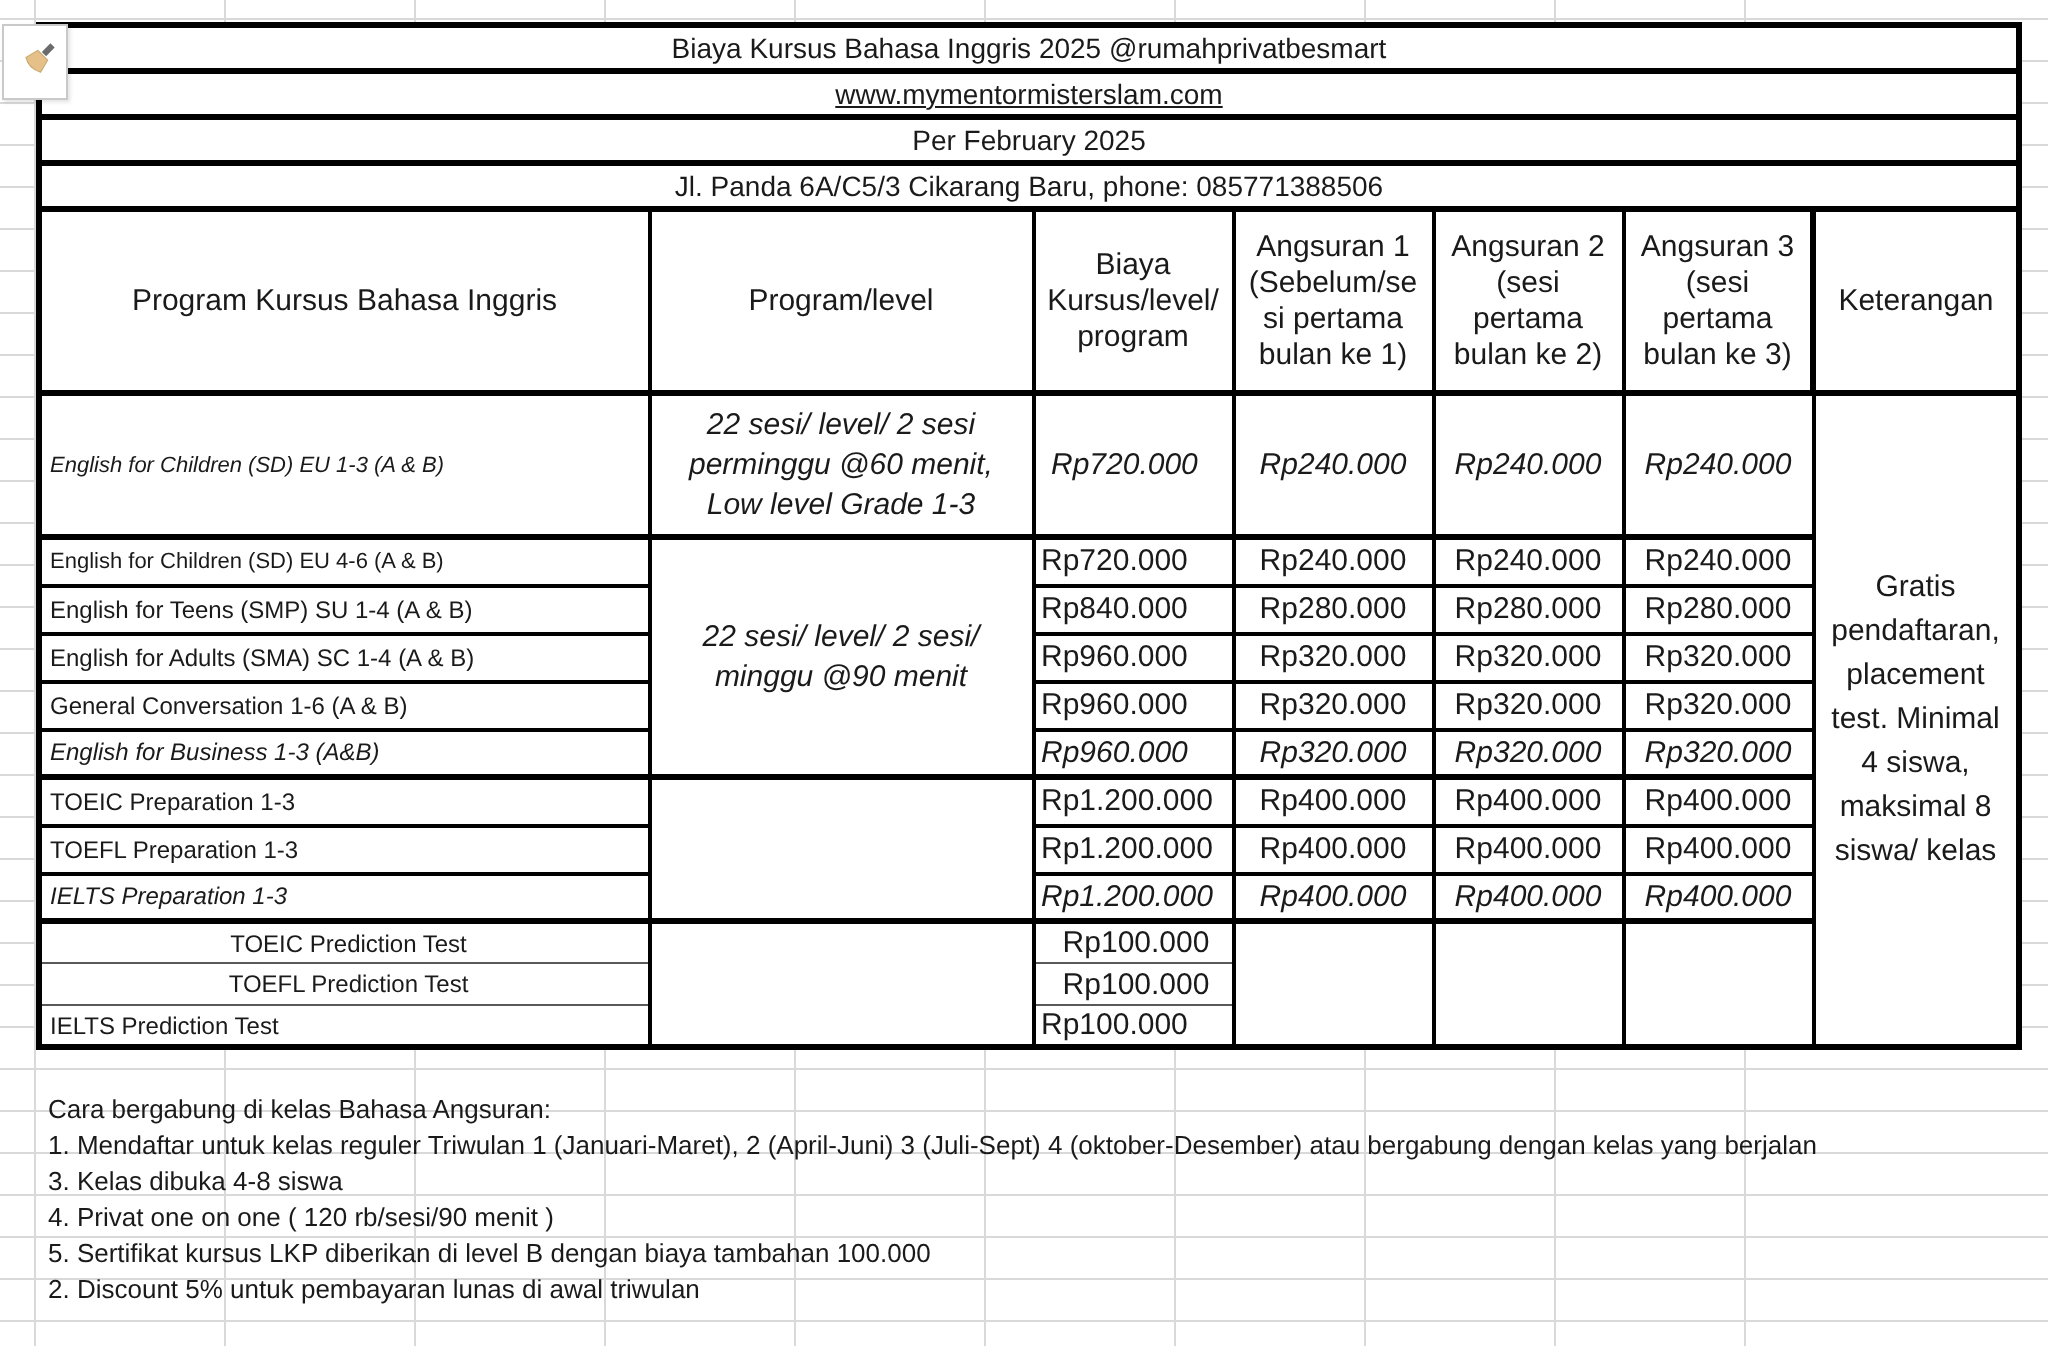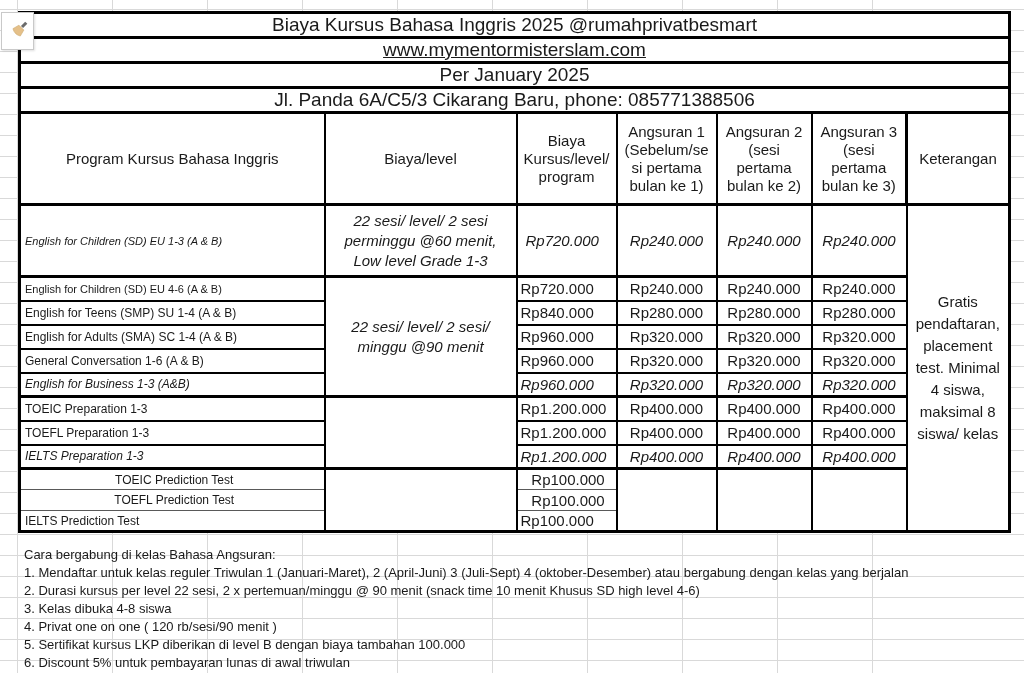--- a/index.html
+++ b/index.html
@@ -21,21 +21,21 @@
     box-shadow:1px 1px 2px rgba(0,0,0,0.12);
   }
   
   table.price {
     position:absolute; left:18px; top:11px; width:990px;
     border-collapse:collapse; table-layout:fixed; background:#fff;
     border:3px solid #000;
   }
   td, th { border:2px solid #000; overflow:hidden; padding:0; vertical-align:middle; }
   .pre { white-space:pre-line; }
-  tr.title-row td { border:3px solid #000; height:23px; text-align:center; font-size:19px; }
+  tr.title-row td { border:3px solid #000; height:23px; text-align:center; font-size:14px; }
   td.link { text-decoration:underline; }
   tr.head-row { height:92px; }
   tr.head-row th { font-weight:normal; font-size:15px; text-align:center; line-height:18px; border-bottom:3px solid #000; }
   tr.h72 { height:72px; }
   tr.h24 { height:24px; }
   tr.h21 { height:21px; }
   td.prog  { font-size:12px; text-align:left; padding-left:4px; }
   td.prog.small { font-size:11px; }
   td.durasi { font-size:15px; text-align:center; line-height:20px; }
   td.biaya { font-size:15px; text-align:left; padding-left:3px; }
@@ -75,28 +75,28 @@
         <col style="width:103px">
     </colgroup>
     <tbody id="data-body">
       <tr class="title-row">
         <td colspan="7">Biaya Kursus Bahasa Inggris 2025 @rumahprivatbesmart</td>
       </tr>
       <tr class="title-row">
         <td colspan="7" class="link">www.mymentormisterslam.com</td>
       </tr>
       <tr class="title-row">
-        <td colspan="7">Per January 2025</td>
+        <td colspan="7">Per February 2025</td>
       </tr>
       <tr class="title-row">
         <td colspan="7">Jl. Panda 6A/C5/3 Cikarang Baru, phone: 085771388506</td>
       </tr>
       <tr class="head-row">
         <th class="pre">Program Kursus Bahasa Inggris</th>
-        <th class="pre">Biaya/level</th>
+        <th class="pre">Program/level</th>
         <th class="pre">Biaya
 Kursus/level/
 program</th>
         <th class="pre">Angsuran 1
 (Sebelum/se
 si pertama
 bulan ke 1)</th>
         <th class="pre">Angsuran 2
 (sesi
 pertama
@@ -204,20 +204,19 @@
           <td class="ang noh"></td>
           <td class="ang noh"></td>
           <td class="ang noh"></td>
         </tr>
       </tbody>
   </table>
 
   <div class="notes">
     <div class="note-line">Cara bergabung di kelas Bahasa Angsuran:</div>
     <div class="note-line">1. Mendaftar untuk kelas reguler Triwulan 1 (Januari-Maret), 2 (April-Juni) 3 (Juli-Sept) 4 (oktober-Desember) atau bergabung dengan kelas yang berjalan</div>
-    <div class="note-line">2. Durasi kursus per level 22 sesi, 2 x pertemuan/minggu @ 90 menit (snack time 10 menit Khusus SD high level 4-6)</div>
     <div class="note-line">3. Kelas dibuka 4-8 siswa</div>
     <div class="note-line">4. Privat one on one ( 120 rb/sesi/90 menit )</div>
     <div class="note-line">5. Sertifikat kursus LKP diberikan di level B dengan biaya tambahan 100.000</div>
-    <div class="note-line">6. Discount 5% untuk pembayaran lunas di awal triwulan</div>
+    <div class="note-line">2. Discount 5% untuk pembayaran lunas di awal triwulan</div>
   </div>
 
 </div>
 
 </body></html>

